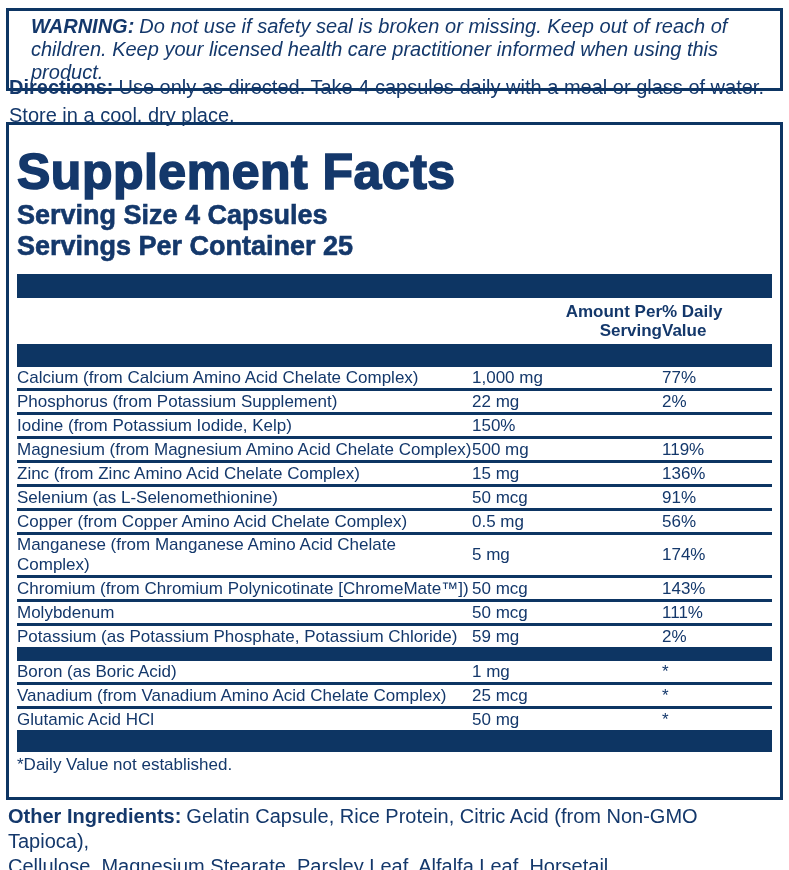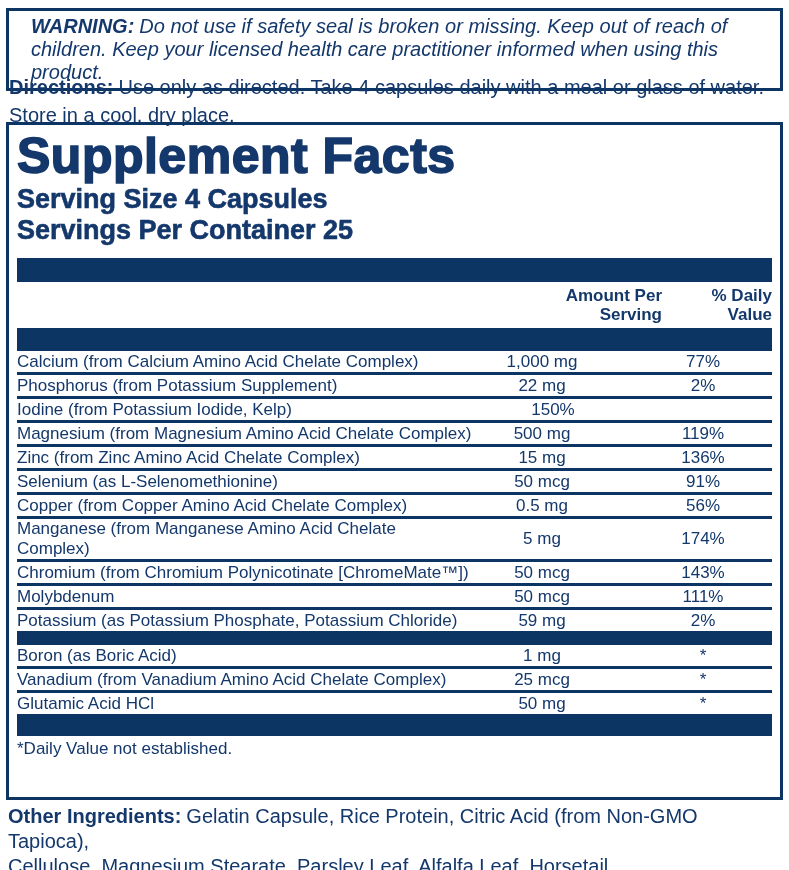--- a/index.html
+++ b/index.html
@@ -14,44 +14,44 @@
     border:3px solid #0d3563;padding:4px 22px;font-size:20px;line-height:23px;font-style:italic;
   }
   
   .directions{
     position:absolute;left:6px;top:73px;width:777px;box-sizing:border-box;
     padding:0 3px;font-size:20px;line-height:28px;
   }
   
   .panel{
     position:absolute;left:6px;top:122px;width:777px;height:678px;
-    box-sizing:border-box;border:3px solid #0d3563;padding:4px 8px 0;
+    box-sizing:border-box;border:3px solid #0d3563;padding:20px 8px 0;
   }
   .title{
     font-size:50px;font-weight:900;line-height:55px;
     -webkit-text-stroke:1.6px #14386b;letter-spacing:0.5px;
   }
   .serving{
     font-size:27px;font-weight:bold;line-height:31px;
     -webkit-text-stroke:0.6px #14386b;
   }
   .bar{background:#0d3563;width:100%;}
   .bar-a{height:24px;margin-top:12px;}
   .bar-b{height:10px;}
   .bar-c{height:13px;}
   .bar-d{height:14px;}
   .bar-e{height:22px;}
   .frow{display:grid;grid-template-columns:1fr 190px 110px;align-items:center;}
   .fname{font-size:17px;line-height:20px;}
-  .famt,.fdv{font-size:17px;text-align:center;}
+  .famt,.fdv{font-size:17px;text-align:left;}
   .famt{padding-right:50px;}
   .fdv{padding-right:28px;}
   .fhdr{align-items:end;padding:4px 0 3px;}
   .fhdr .famt{text-align:right;padding:0 0 0 26px;}
-  .fhdr .fdv{text-align:right;padding:0;}
+  .fhdr .fdv{text-align:left;padding:0;}
   .hdr-inner{
     display:inline-block;max-width:105px;font-weight:bold;font-size:17px;line-height:19px;
   }
   .hdr-dv{max-width:72px;}
   .cal{height:23px;}
   .cal .famt{text-align:center;padding:0 0 0 26px;}
   .nrow{min-height:21px;}
   .sep{height:3px;background:#0d3563;width:100%;}
   .bold{font-weight:bold;}
   .footnote{font-size:17px;line-height:20px;padding:3px 0 0;}

